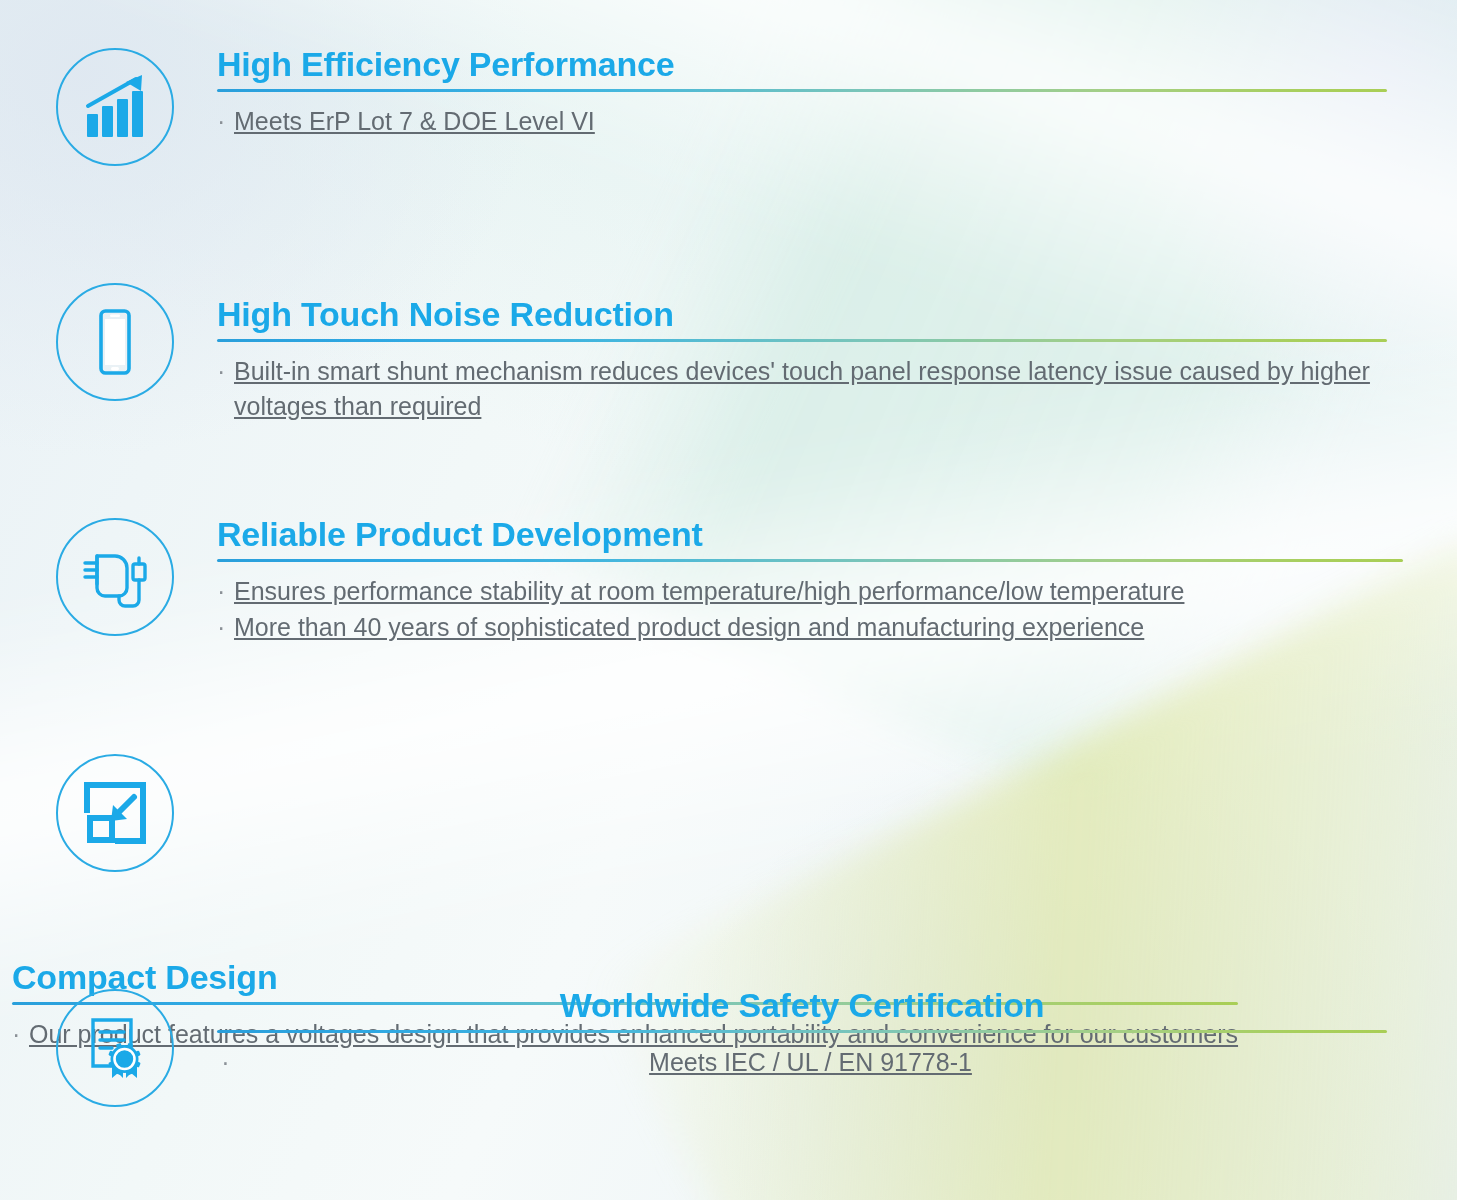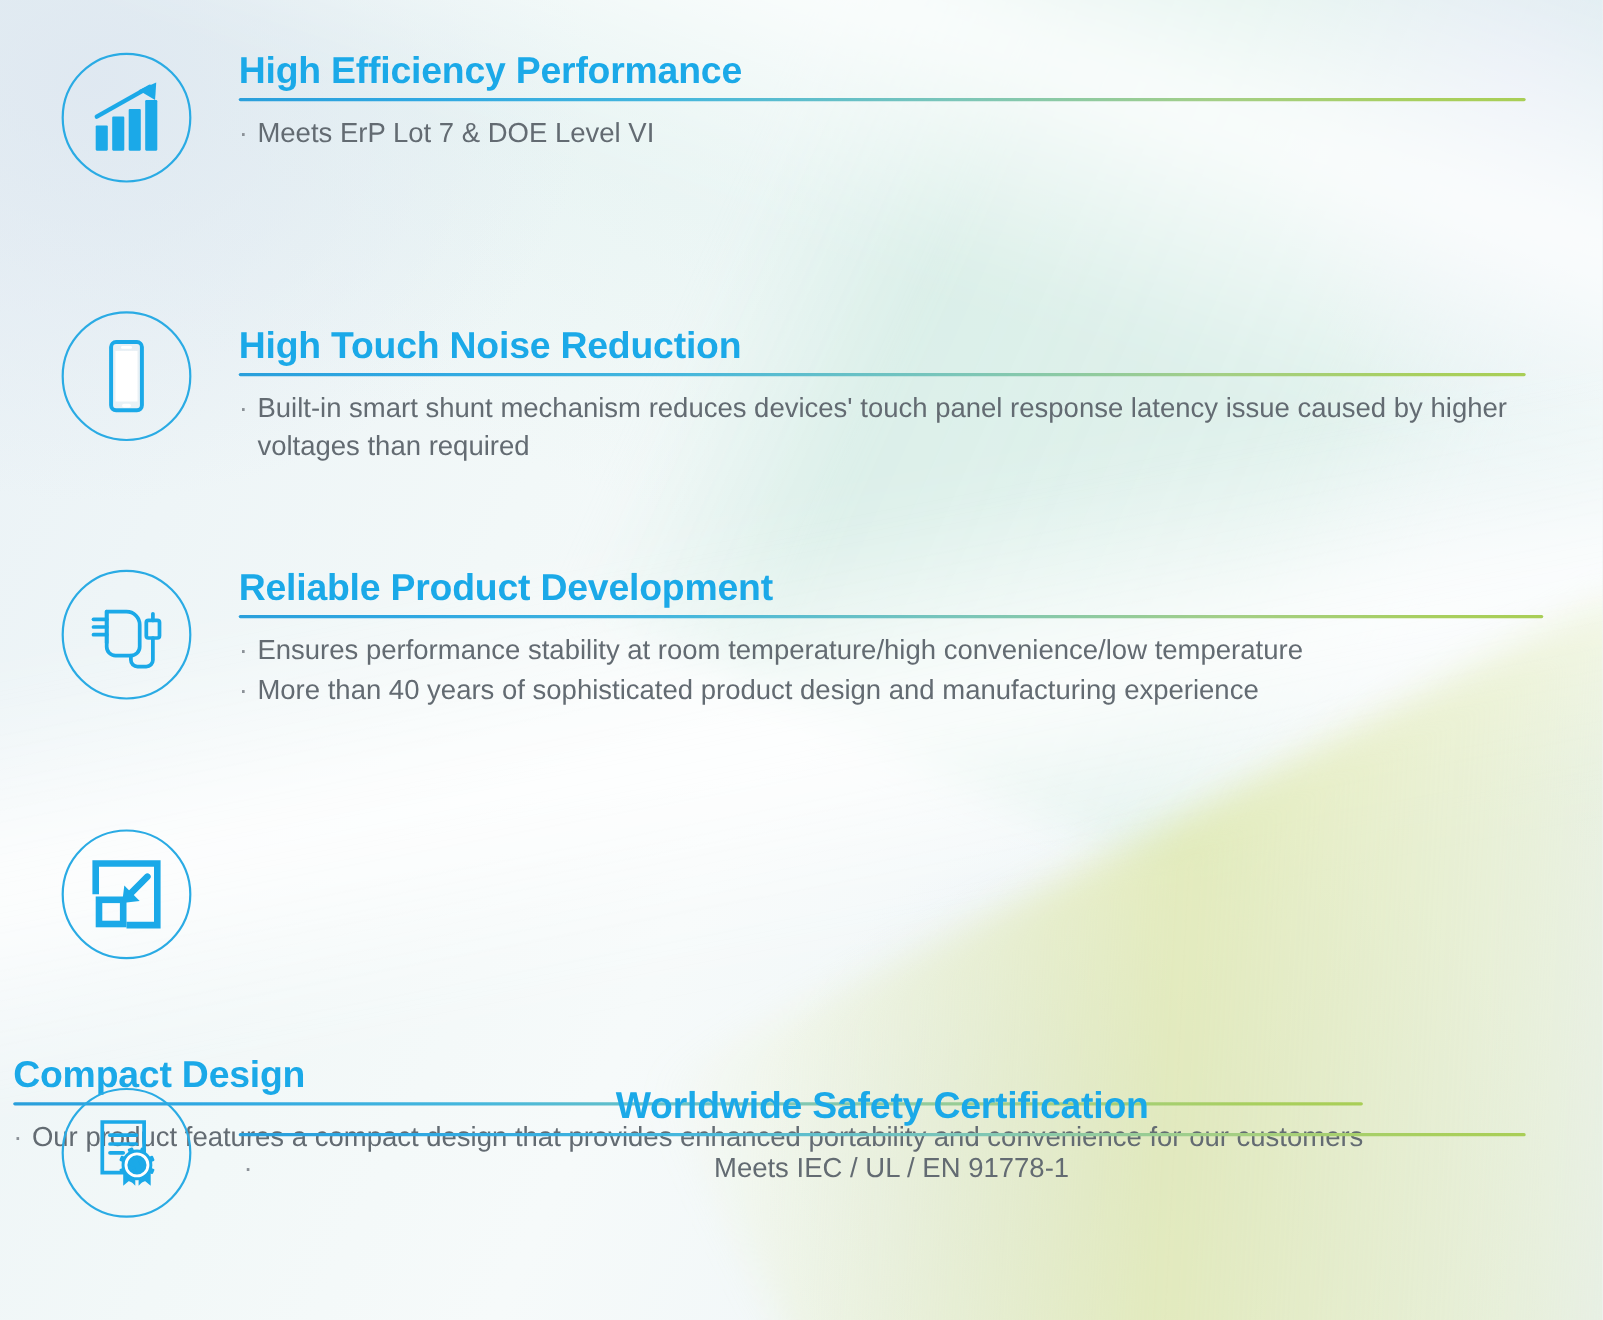--- a/index.html
+++ b/index.html
@@ -177,20 +177,21 @@
   }
   .bullet-dot {
     flex: 0 0 auto;
     width: 17px;
     color: #8b9197;
     font-size: 25px;
     line-height: 1.42;
   }
   .bullet-text {
     flex: 1 1 auto;
+    text-decoration: underline;
   }
 
   
   #row-0 { top: 46px; }
   #row-1 { top: 281px; }
   #row-2 { top: 516px; }
   #row-3 { top: 752px; flex-direction: column; }
   #row-4 { top: 987px; text-align: center; }
 
   
@@ -290,21 +291,21 @@
             </g>
           </svg>
         </div>
       </div>
       <div class="text-cell">
         <h2 class="feature-title">Reliable Product Development</h2>
         <div class="feature-rule"></div>
         <ul class="bullets">
           <li class="bullet">
             <span class="bullet-dot">·</span>
-            <span class="bullet-text">Ensures performance stability at room temperature/high convenience/low temperature</span>
+            <span class="bullet-text">Ensures performance stability at room temperature/high performance/low temperature</span>
           </li>
           <li class="bullet">
             <span class="bullet-dot">·</span>
             <span class="bullet-text">More than 40 years of sophisticated product  design and manufacturing experience</span>
           </li>
         </ul>
       </div>
     </div>
 
     <div class="feature-row" id="row-3">
@@ -324,21 +325,21 @@
             <polygon points="30,42 46,40 32,26" fill="#1ba9e8"></polygon>
           </svg>
         </div>
       </div>
       <div class="text-cell">
         <h2 class="feature-title">Compact Design</h2>
         <div class="feature-rule"></div>
         <ul class="bullets">
           <li class="bullet">
             <span class="bullet-dot">·</span>
-            <span class="bullet-text">Our product features a compact design that provides enhanced portability and convenience for our customers</span>
+            <span class="bullet-text">Our product features a voltages design that provides enhanced portability and convenience for our customers</span>
           </li>
         </ul>
       </div>
     </div>
 
     <div class="feature-row" id="row-4">
       <div class="icon-cell">
         <div class="icon-circle">
           <svg width="72" height="72" viewBox="0 0 72 72" aria-hidden="true">
 

